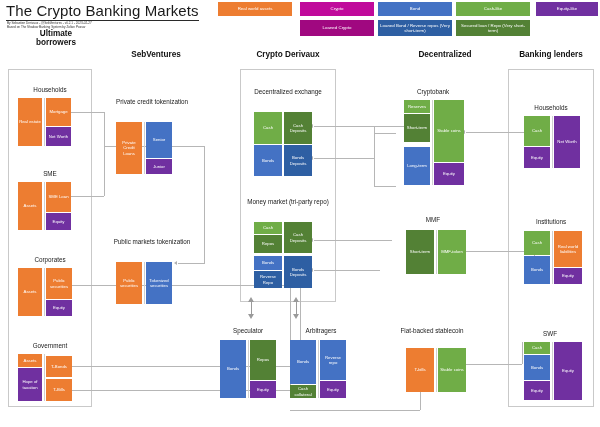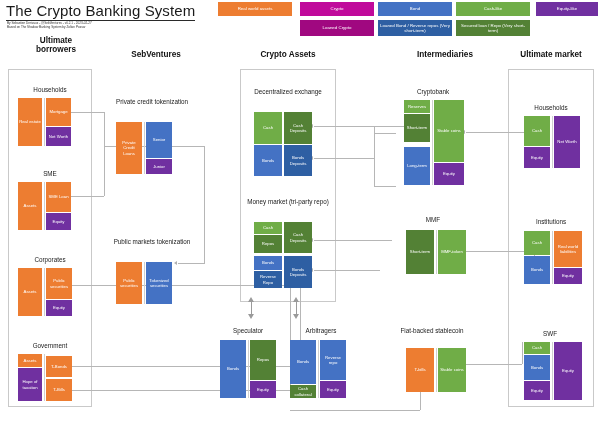--- a/index.html
+++ b/index.html
@@ -79,41 +79,41 @@
   .wm-mark i.a{left:0;top:0;width:7px;height:7px;}
   .wm-mark i.b{left:10px;top:0;width:9px;height:19px;border-radius:0 0 0 5px;}
   .wm-text{font-size:15px;font-weight:bold;color:#e8e8e8;letter-spacing:0.5px;
            -webkit-text-stroke:0.6px #cfcfcf;}
 </style>
 </head>
 <body>
 
 <div id="stage">
 
-  <div class="title">The Crypto Banking System</div>
+  <div class="title">The Crypto Banking Markets</div>
   <div class="byline l1">By Sebastien Derivaux - @SebVentures - v0.2.1 - 2023-02-27</div>
   <div class="byline l2">Based on The Shadow Banking System by Zoltan Pozsar</div>
 
   <div class="legend">
     <div class="lg" style="left:0px;top:0px;width:74px;height:14px;background:#ED7D31;">Real world assets</div>
     <div class="lg" style="left:82px;top:0px;width:74px;height:14px;background:#C00A9B;">Crypto</div>
     <div class="lg" style="left:160px;top:0px;width:74px;height:14px;background:#4472C4;">Bond</div>
     <div class="lg" style="left:238px;top:0px;width:74px;height:14px;background:#70AD47;">Cash-like</div>
     <div class="lg" style="left:318px;top:0px;width:62px;height:14px;background:#7030A0;">Equity-like</div>
 
     <div class="lg" style="left:82px;top:18px;width:74px;height:16px;background:#A00880;">Loaned Crypto</div>
     <div class="lg" style="left:160px;top:18px;width:74px;height:16px;background:#2E5FA3;">Loaned Bond / Reverse repos (Very short-term)</div>
     <div class="lg" style="left:238px;top:18px;width:74px;height:16px;background:#538135;">Secured loan / Repo (Very short-term)</div>
   </div>
 
-  <div class="colhead" style="left:16px;top:36px;width:80px;">Ultimate<br>borrowers</div>
+  <div class="colhead" style="left:16px;top:29px;width:80px;">Ultimate<br>borrowers</div>
   <div class="colhead" style="left:113px;top:50px;width:86px;">SebVentures</div>
-  <div class="colhead" style="left:238px;top:50px;width:100px;">Crypto Assets</div>
-  <div class="colhead" style="left:390px;top:50px;width:110px;">Intermediaries</div>
-  <div class="colhead" style="left:505px;top:50px;width:92px;">Ultimate market</div>
+  <div class="colhead" style="left:238px;top:50px;width:100px;">Crypto Derivaux</div>
+  <div class="colhead" style="left:390px;top:50px;width:110px;">Decentralized</div>
+  <div class="colhead" style="left:505px;top:50px;width:92px;">Banking lenders</div>
 
   <div class="panel" style="left:8px;top:69px;width:84px;height:338px;"></div>
   <div class="panel" style="left:240px;top:69px;width:96px;height:233px;"></div>
   <div class="panel" style="left:508px;top:69px;width:86px;height:338px;"></div>
 
   <div class="ln h" style="left:70px;top:112px;width:34px;"></div>
   <div class="ln v" style="left:104px;top:112px;height:34px;"></div>
   <div class="arw left" style="left:66px;top:110px;"></div>
 
   <div class="ln h" style="left:70px;top:196px;width:34px;"></div>

